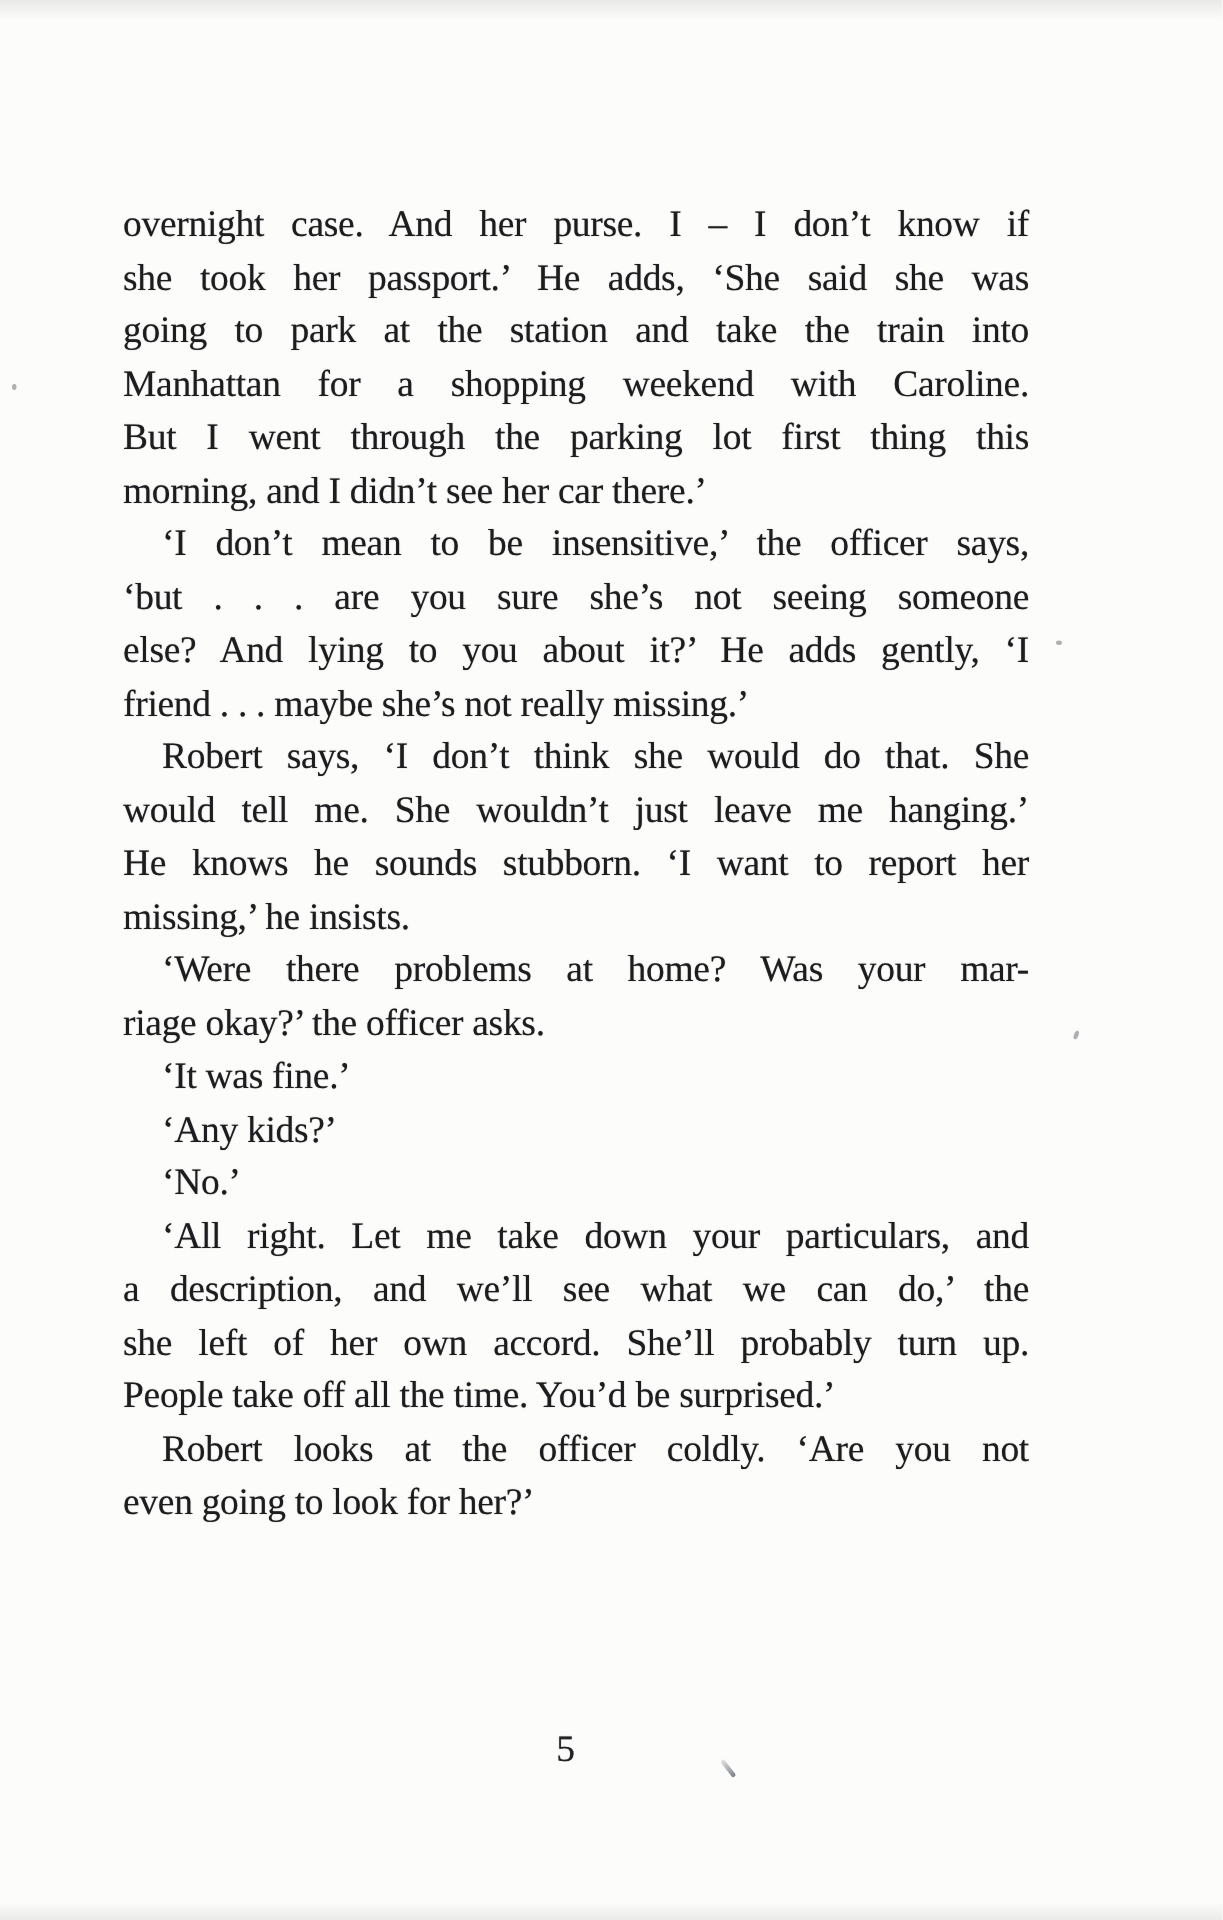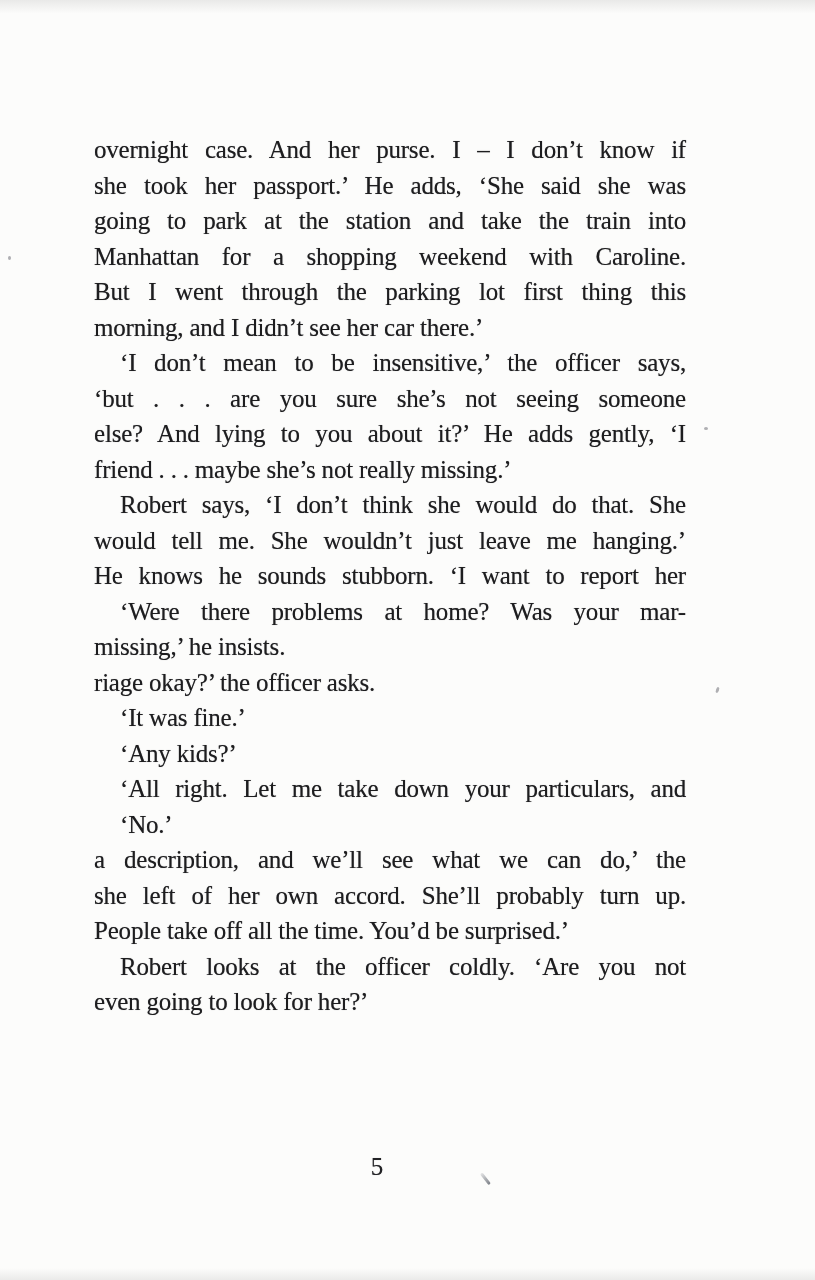--- a/index.html
+++ b/index.html
@@ -32,21 +32,20 @@
     font-size: 25px;
     line-height: 35.5px;
     letter-spacing: -0.2px;
     color: #1d1d1f;
     text-shadow: 0 0 0.7px rgba(35,35,38,0.6);
   }
   .line {
     text-align: justify;
     text-align-last: left;
     white-space: nowrap;
-    margin-left: 12px;
   }
   .line.j { text-align-last: justify; }
   .line.ind { text-indent: 26px; }
 
   .page-number {
     position: absolute;
     left: 82px;
     top: 1153px;
     width: 590px;
     text-align: center;
@@ -89,27 +88,27 @@
       <div class="line j">Manhattan for a shopping weekend with Caroline.</div>
       <div class="line j">But I went through the parking lot first thing this</div>
       <div class="line">morning, and I didn’t see her car there.’</div>
       <div class="line j ind">‘I don’t mean to be insensitive,’ the officer says,</div>
       <div class="line j">‘but .&nbsp;.&nbsp;. are you sure she’s not seeing someone</div>
       <div class="line j">else? And lying to you about it?’ He adds gently, ‘I</div>
       <div class="line">friend .&nbsp;.&nbsp;. maybe she’s not really missing.’</div>
       <div class="line j ind">Robert says, ‘I don’t think she would do that. She</div>
       <div class="line j">would tell me. She wouldn’t just leave me hanging.’</div>
       <div class="line j">He knows he sounds stubborn. ‘I want to report her</div>
+      <div class="line">missing,’ he insists.</div>
       <div class="line j ind">‘Were there problems at home? Was your mar-</div>
-      <div class="line">missing,’ he insists.</div>
       <div class="line">riage okay?’ the officer asks.</div>
       <div class="line ind">‘It was fine.’</div>
       <div class="line ind">‘Any kids?’</div>
+      <div class="line ind">‘No.’</div>
       <div class="line j ind">‘All right. Let me take down your particulars, and</div>
-      <div class="line ind">‘No.’</div>
       <div class="line j">a description, and we’ll see what we can do,’ the</div>
       <div class="line j">she left of her own accord. She’ll probably turn up.</div>
       <div class="line">People take off all the time. You’d be surprised.’</div>
       <div class="line j ind">Robert looks at the officer coldly. ‘Are you not</div>
       <div class="line">even going to look for her?’</div>
     </div>
 
   <div class="page-number">5</div>
 
   <div class="speck s1"></div>

